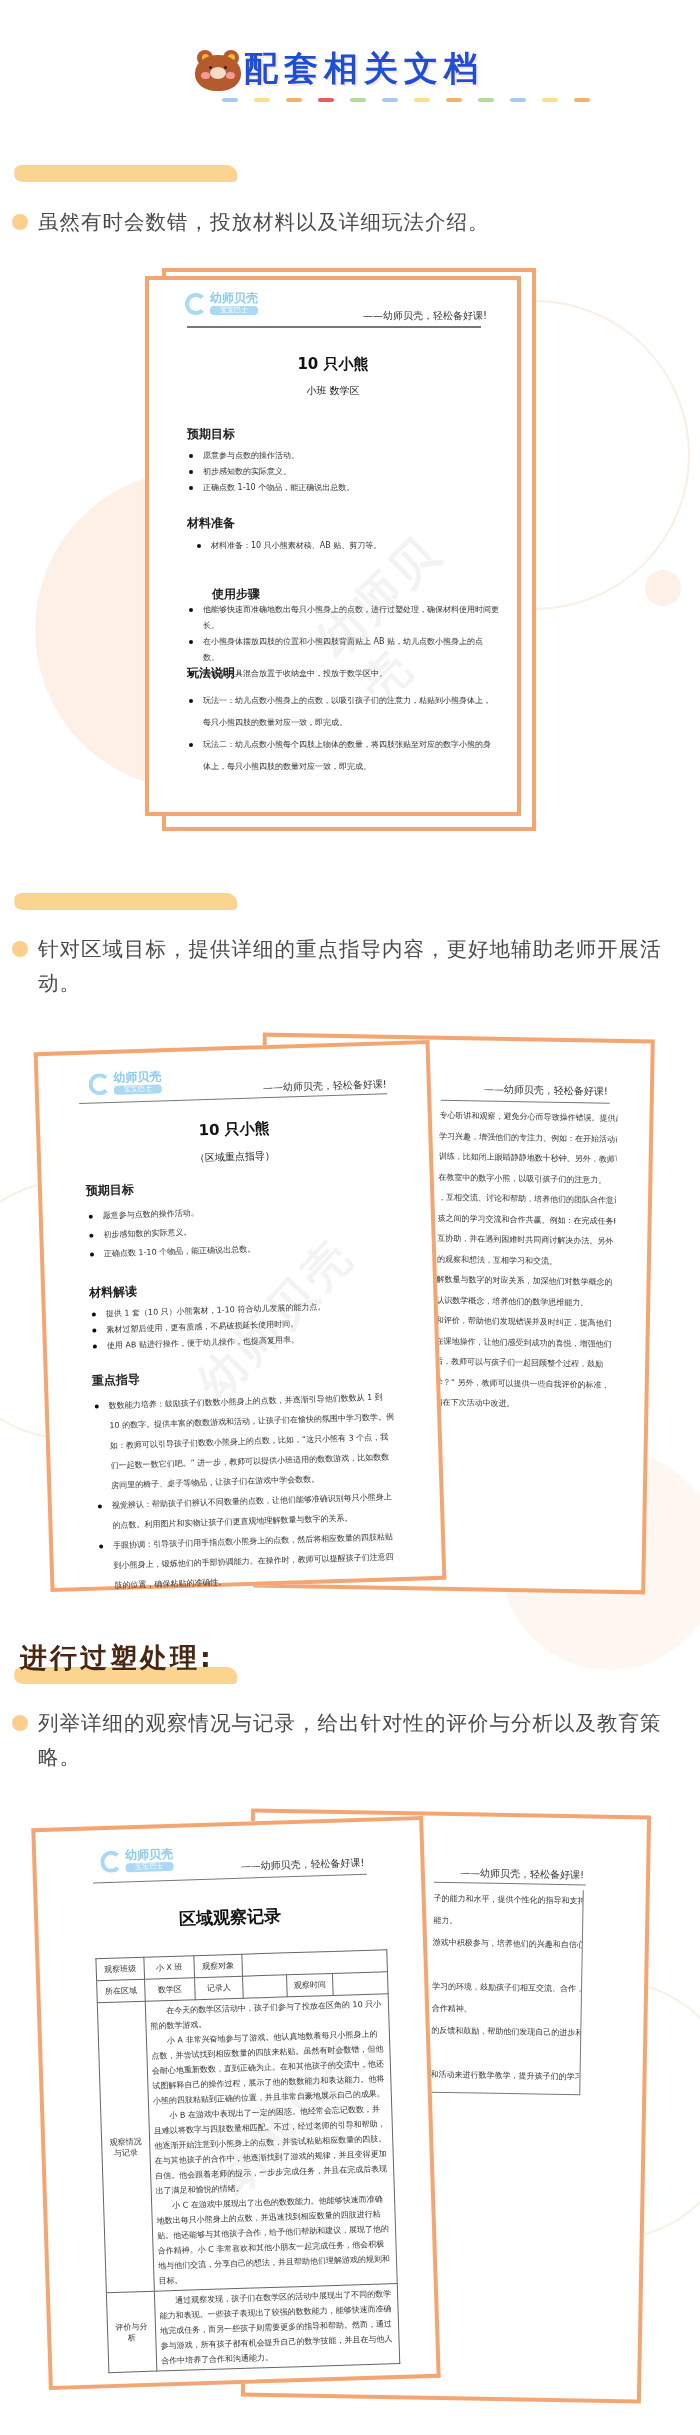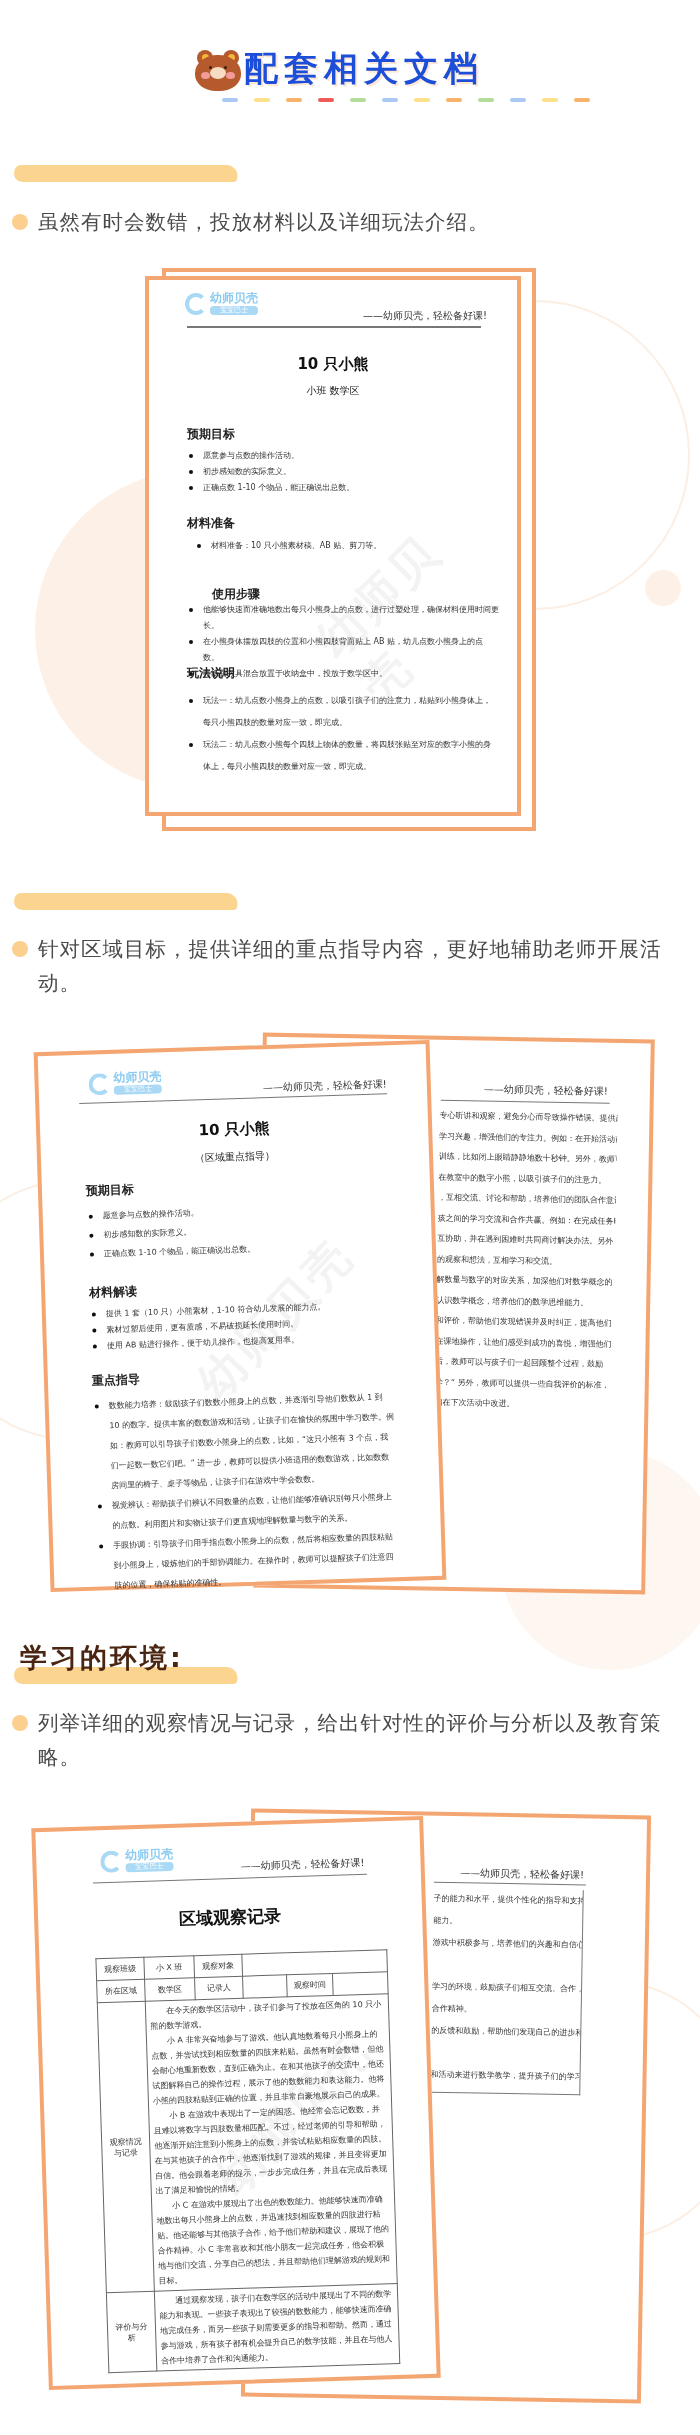--- a/index.html
+++ b/index.html
@@ -209,21 +209,21 @@
   <div class="doc-h" style="left:44px; top:318px;">重点指导</div>
   <ul class="doc-list" style="left:46px; top:342px; width:300px; line-height:20px;">
     <li style="--lh: 20px;">数数能力培养：鼓励孩子们数数小熊身上的点数，并逐渐引导他们数数从 1 到 10 的数字。提供丰富的数数游戏和活动，让孩子们在愉快的氛围中学习数学。例如：教师可以引导孩子们数数小熊身上的点数，比如，“这只小熊有 3 个点，我们一起数一数它们吧。” 进一步，教师可以提供小班适用的数数游戏，比如数数房间里的椅子、桌子等物品，让孩子们在游戏中学会数数。</li>
     <li style="--lh: 20px;">视觉辨认：帮助孩子们辨认不同数量的点数，让他们能够准确识别每只小熊身上的点数。利用图片和实物让孩子们更直观地理解数量与数字的关系。</li>
     <li style="--lh: 20px;">手眼协调：引导孩子们用手指点数小熊身上的点数，然后将相应数量的四肢粘贴到小熊身上，锻炼他们的手部协调能力。在操作时，教师可以提醒孩子们注意四肢的位置，确保粘贴的准确性。</li>
   </ul>
 </div>
 
 <div class="section-head" style="top:1640px;">
   <div class="hl"></div>
-  <div class="txt">学习的环境:</div>
+  <div class="txt">进行过塑处理:</div>
 </div>
 <div class="section-desc" style="top:1706px;">
   <span class="dot"></span>
   <span>列举详细的观察情况与记录，给出针对性的评价与分析以及教育策略。</span>
 </div>
 
 <div class="paper" style="left:246px; top:1812px; width:400px; height:588px; transform:rotate(1deg);">
   <div class="slogan" style="right:62px; top:50px;">——幼师贝壳，轻松备好课!</div>
   <div class="hr" style="left:180px; right:60px; top:66px; height:1px;"></div>
   <div class="text-block" id="back3" style="left:180px; top:72px; width:150px; line-height:22px; border-right:1px solid #777; border-bottom:1px solid #777; padding-bottom:6px;">

